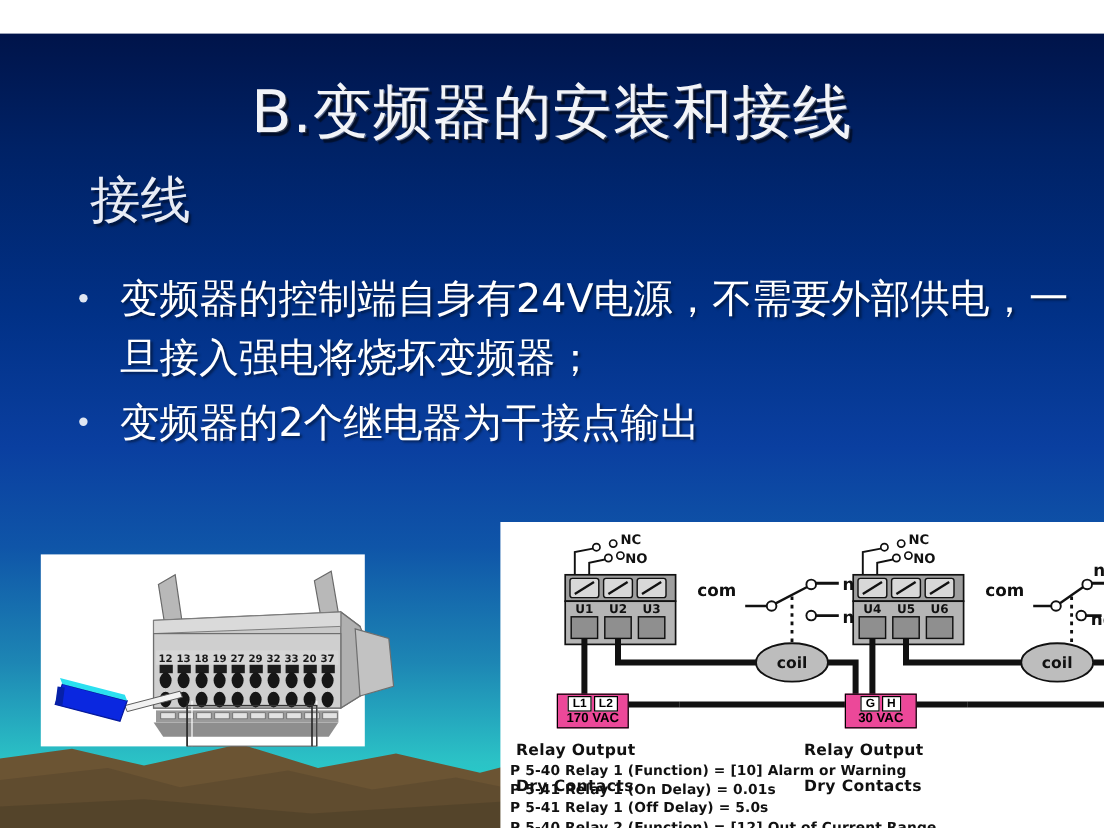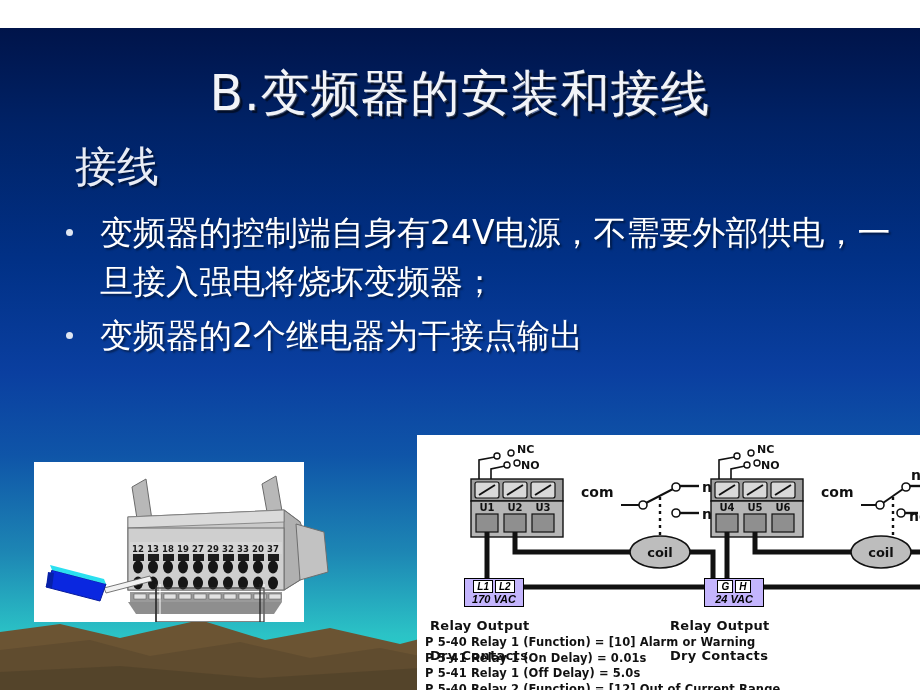--- a/index.html
+++ b/index.html
@@ -36,21 +36,21 @@
     white-space:nowrap;
   }
   .subtitle{
     position:absolute;left:75px;top:118px;
     font-size:42px;line-height:42px;color:#e8ecf5;
     font-family:"DejaVu Sans","Liberation Sans",sans-serif;
     text-shadow:2px 2px 2px rgba(0,0,0,.5);
   }
 
   
-  .bullets{position:absolute;left:52px;top:180px;width:840px;}
+  .bullets{position:absolute;left:52px;top:196px;width:840px;}
   .bullet{
     position:relative;padding-left:48px;
     font-size:33px;line-height:49px;color:#ffffff;
     font-family:"DejaVu Sans","Liberation Sans",sans-serif;
     text-shadow:2px 2px 2px rgba(0,0,0,.45);
   }
   .bullet .dot{
     position:absolute;left:14px;top:21px;width:7px;height:7px;
     border-radius:50%;background:#dfe6f2;
   }
@@ -75,22 +75,22 @@
   }
   .params{
     position:absolute;left:8px;top:200px;width:460px;
     font-size:11.5px;line-height:15.5px;font-weight:bold;color:#111;
     font-family:"DejaVu Sans","Liberation Sans",sans-serif;
     letter-spacing:.1px;
   }
   .params div{white-space:nowrap;}
 
   .label-yellow{
-    position:absolute;background:#c4b5fd;border:1.5px solid #000;
-    padding:0;text-align:center;font-style:italic;
+    position:absolute;background:#ec4899;border:1.5px solid #000;
+    padding:0;text-align:center;
   }
   .label-yellow .row1{
     display:flex;justify-content:center;gap:2px;padding:1px 3px 0;
   }
   .label-yellow .row1 span{
     background:#fff;border:1px solid #000;font-size:10px;font-weight:bold;
     line-height:11px;padding:0 3px;color:#000;
   }
   .label-yellow .row2{
     font-size:11px;font-weight:bold;line-height:12px;color:#000;padding:0 2px 1px;
@@ -345,21 +345,21 @@
       </div>
       <div class="row2">170 VAC</div>
     </div>
 
     
     <div class="label-yellow" style="left:287px;top:143px;width:58px;">
       <div class="row1">
         <span>G</span>
         <span>H</span>
       </div>
-      <div class="row2">24 VAC</div>
+      <div class="row2">30 VAC</div>
     </div>
 
     
     <div class="relay-caption" style="left:13px;top:168px;">
       <div>Relay Output</div>
       <div>Dry Contacts</div>
     </div>
     <div class="relay-caption" style="left:253px;top:168px;">
       <div>Relay Output</div>
       <div>Dry Contacts</div>

